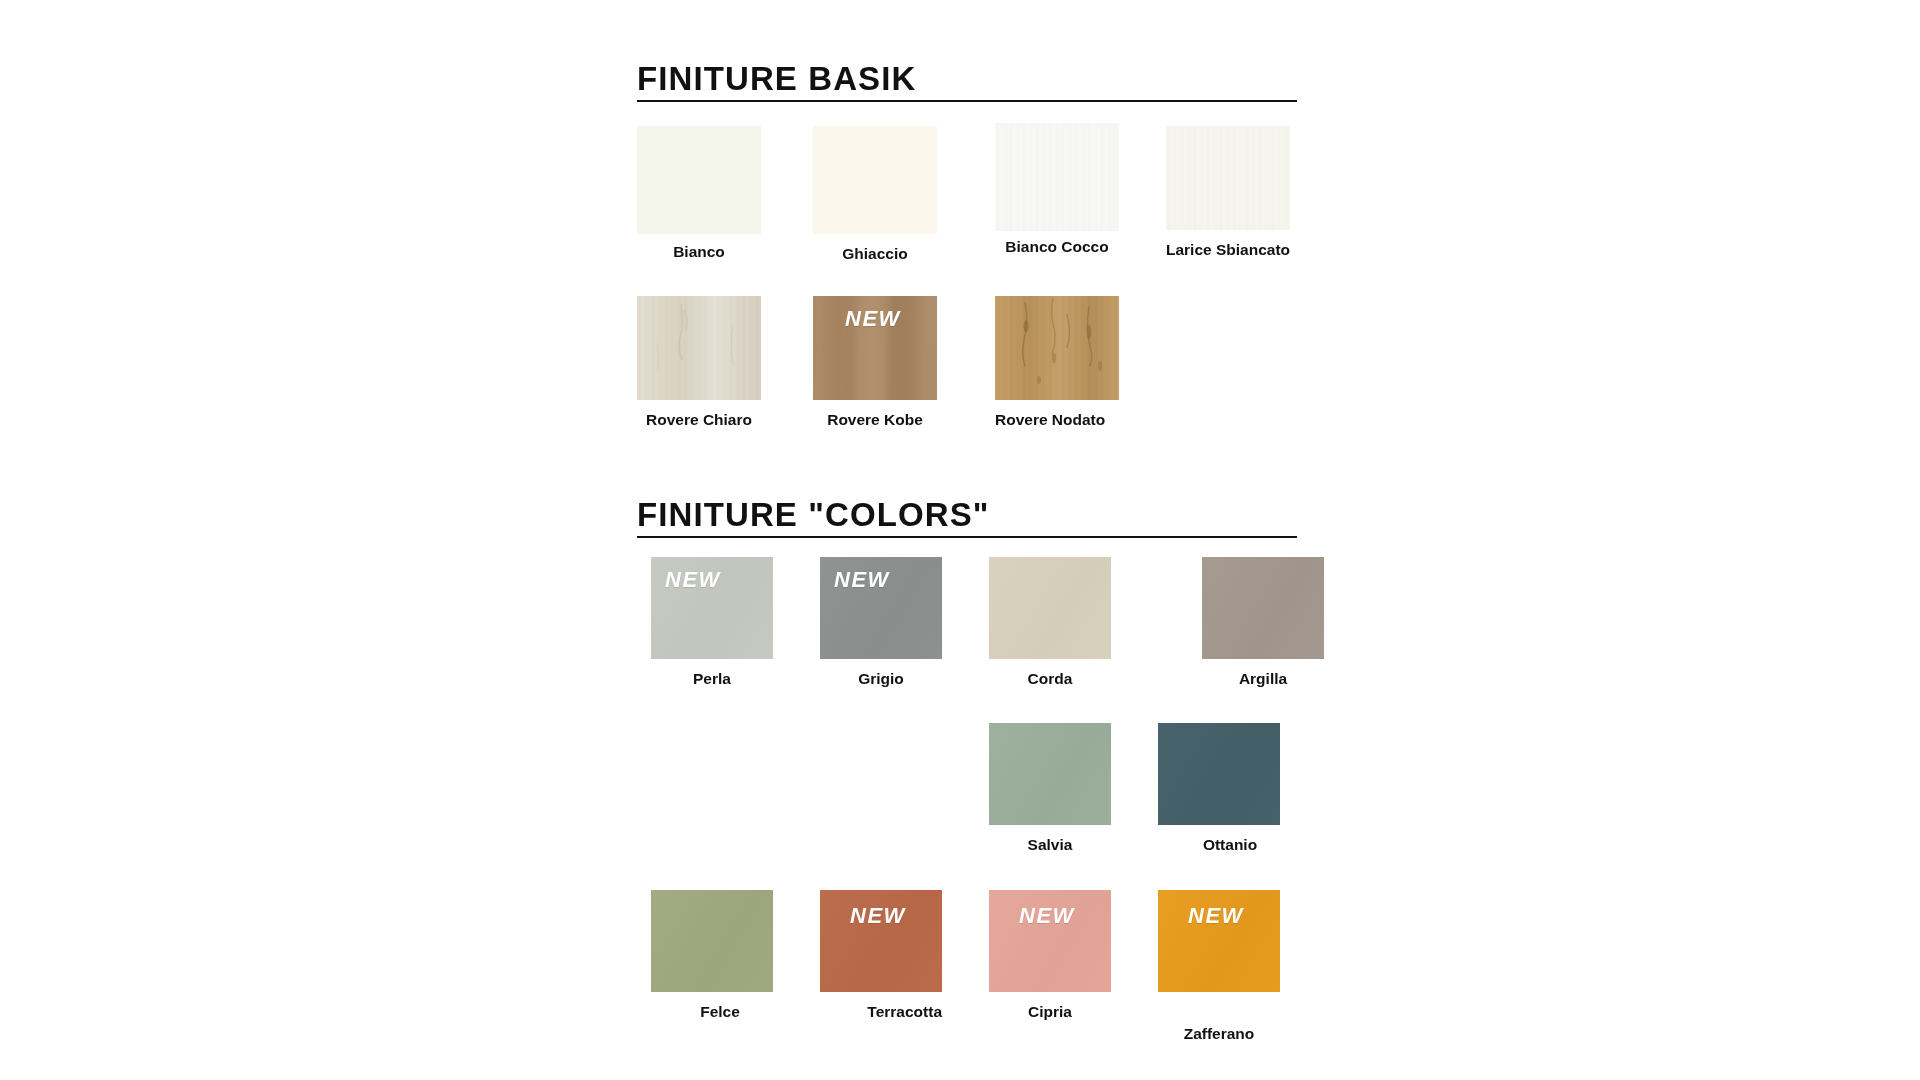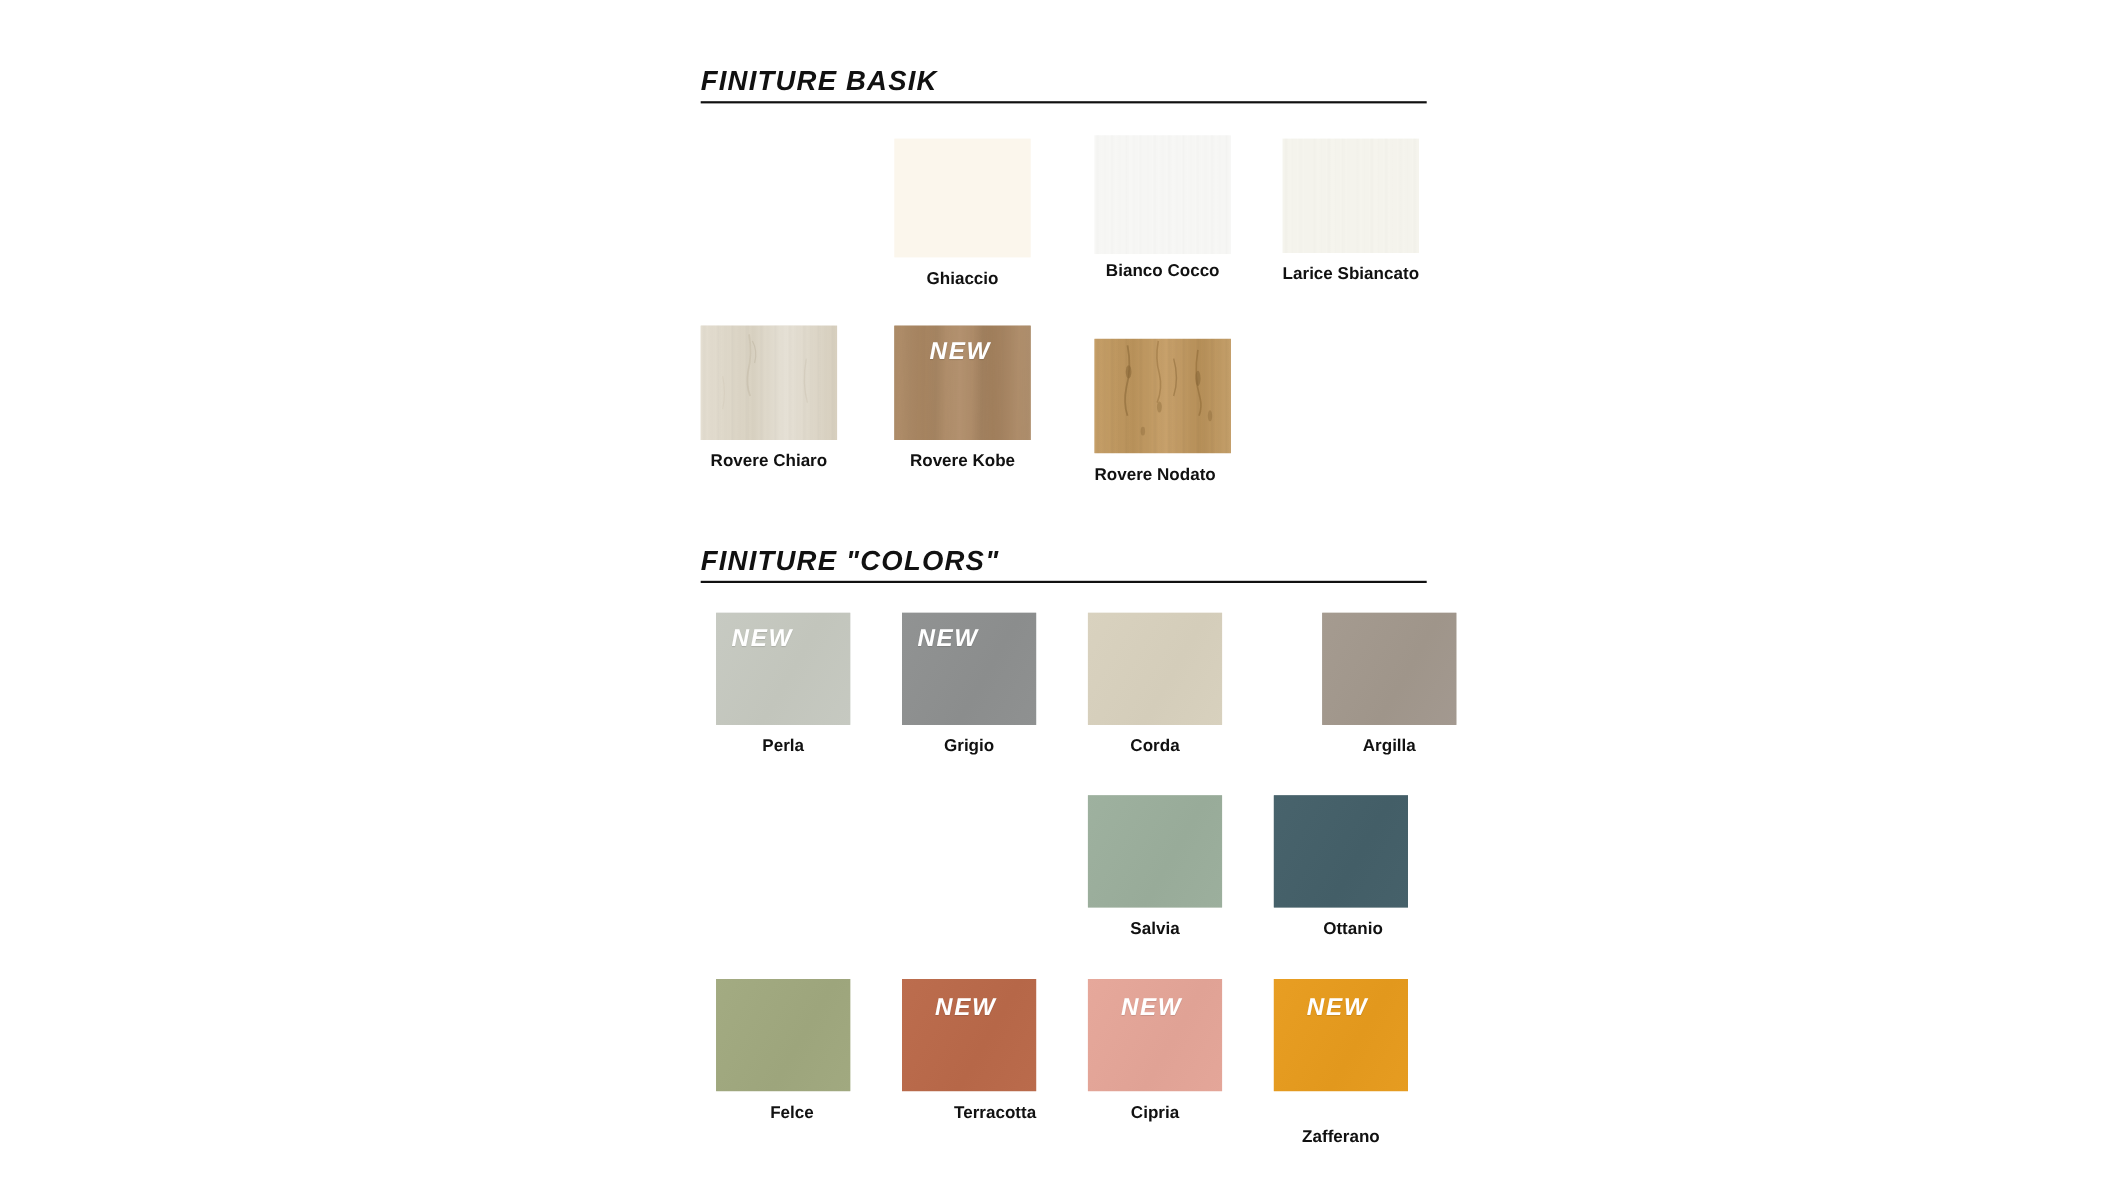--- a/index.html
+++ b/index.html
@@ -9,23 +9,22 @@
     font-family:"Liberation Sans", sans-serif;
     overflow:hidden;
     position:relative;
   }
   .page{position:absolute;left:0;top:0;width:1920px;height:1080px;}
 
   
   .section{position:absolute;}
   .sec-head{position:relative;}
   .sec-title{
-    font-style:italic;
     font-weight:bold;
-    font-size:25px;
+    font-size:33px;
     letter-spacing:1.1px;
     color:#111111;
     white-space:nowrap;
     line-height:1;
   }
   .sec-rule{
     margin-top:5px;
     height:2px;
     background:#111111;
   }
@@ -100,20 +99,26 @@
     </div>
   </div>
 
   <div class="grid" style="left:637px;top:125px;width:660px;height:140px;">
 
     <div class="cell" style="left:1px;top:0px;">
       <div class="sw" style="width:62px;height:0;"></div>
     </div>
   </div>
 
+  <div style="position:absolute;left:637px;top:126px;width:124px;">
+    <div class="sw" style="width:124px;height:108px;background:#f3f4ea;">
+      <div class="sw-inner"></div>
+    </div>
+    <div class="cap" style="top:118px;">Bianco</div>
+  </div>
 
   <div style="position:absolute;left:813px;top:126px;width:124px;text-decoration:underline;">
     <div class="sw" style="width:124px;height:108px;background:#fbf6ec;">
       <div class="sw-inner"></div>
     </div>
     <div class="cap" style="top:120px;">Ghiaccio</div>
   </div>
 
   <div style="position:absolute;left:995px;top:123px;width:124px;">
     <div class="sw" style="width:124px;height:108px;background:#f7f7f5;">
@@ -147,21 +152,21 @@
 
   <div style="position:absolute;left:813px;top:296px;width:124px;">
     <div class="sw" style="width:124px;height:104px;background:#ab8a67;">
       <div class="sw-inner" style="background:linear-gradient(90deg,#b08e6a 0%,#a5835f 22%,#b59370 48%,#a07e5b 72%,#b59471 100%);"></div>
       <div class="grain-wide"></div>
       <div class="newbadge" style="left:32px;top:12px;">NEW</div>
     </div>
     <div class="cap" style="top:116px;">Rovere Kobe</div>
   </div>
 
-  <div style="position:absolute;left:995px;top:308px;width:108px;">
+  <div style="position:absolute;left:995px;top:296px;width:108px;">
     <div class="sw" style="width:124px;height:104px;background:#c09a63;">
       <div class="sw-inner" style="background:linear-gradient(90deg,#c69f68 0%,#b9925a 28%,#c8a16b 52%,#b68f58 78%,#c5a06a 100%);"></div>
       <div class="grain-fine" style="opacity:.85;"></div>
       <svg class="knots" viewBox="0 0 124 104" preserveAspectRatio="none">
         <path d="M30 6 q4 20 -1 38 q-3 14 1 26" stroke="#6f4f22" stroke-width="1.6" fill="none" opacity=".65"></path>
         <path d="M58 2 q-3 16 1 30 q3 13 -2 26" stroke="#7a5727" stroke-width="1.4" fill="none" opacity=".6"></path>
         <path d="M72 18 q5 18 0 34" stroke="#6b4c20" stroke-width="1.3" fill="none" opacity=".6"></path>
         <path d="M94 10 q-4 24 2 44 q2 8 -1 16" stroke="#74521f" stroke-width="1.5" fill="none" opacity=".6"></path>
         <ellipse cx="31" cy="30" rx="2.6" ry="6" fill="#5e4119" opacity=".55"></ellipse>
         <ellipse cx="94" cy="36" rx="2.4" ry="7" fill="#5e4119" opacity=".5"></ellipse>

